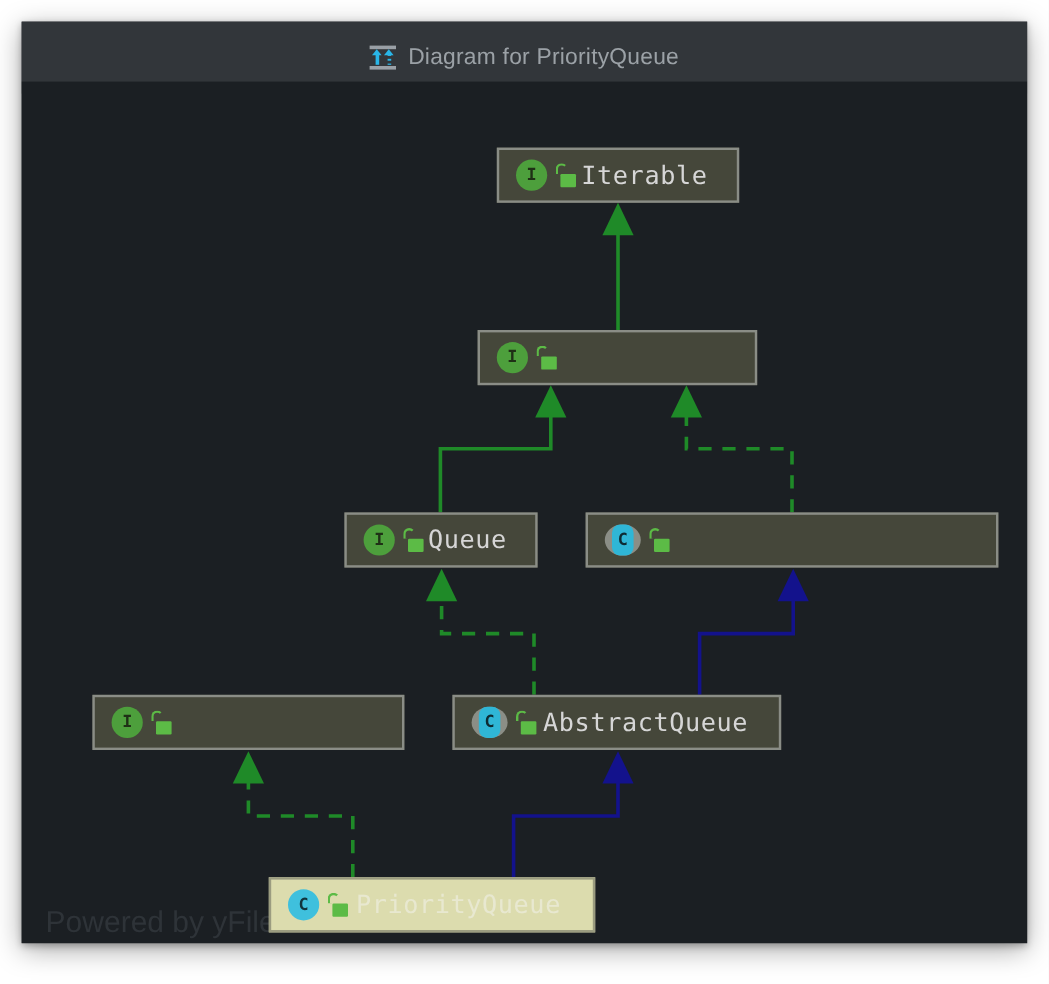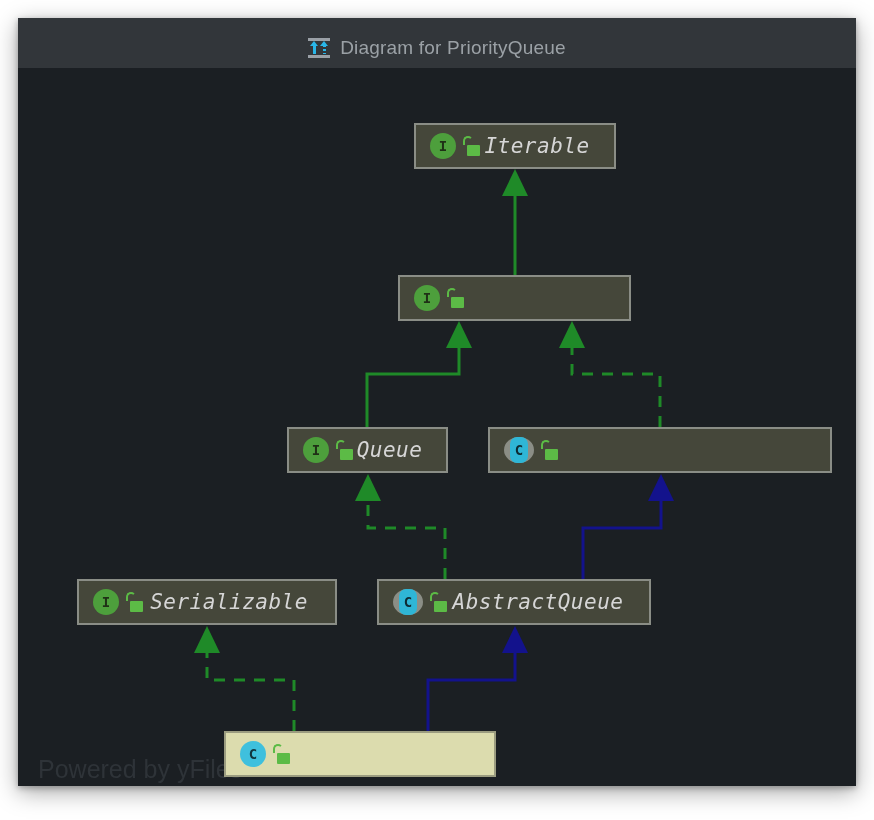--- a/index.html
+++ b/index.html
@@ -157,21 +157,20 @@
 
   .node .node-label {
     flex: 1;
     text-align: center;
     color: #d6d6d6;
     font-family: "DejaVu Sans Mono", "Liberation Mono", monospace;
     font-size: 21px;
     letter-spacing: 0.5px;
     white-space: nowrap;
     padding-right: 6px;
-    font-style: italic;
   }
   .node.highlight .node-label {
     color: #e8e8d0;
   }
 
   
   .ic-interface {
     width: 26px;
     height: 26px;
     border-radius: 50%;
@@ -378,21 +377,20 @@
       </div>
 
       <div class="node" style="left:59px; top:511px; width:260px;">
         <span class="glyphs">
           <span class="ic-interface">I</span>
           <span class="ic-lock">
             <span class="shackle"></span>
               <span class="body"></span>
           </span>
         </span>
-        <span class="node-label">Serializable</span>
       </div>
 
       <div class="node" style="left:359px; top:511px; width:274px;">
         <span class="glyphs">
           <span class="ic-abstract">
             <span class="ring"></span>
             <span class="core">C</span>
           </span>
           <span class="ic-lock">
             <span class="shackle"></span>
@@ -403,17 +401,18 @@
       </div>
 
       <div class="node highlight" style="left:206px; top:663px; width:272px;">
         <span class="glyphs">
           <span class="ic-class">C</span>
           <span class="ic-lock">
             <span class="shackle"></span>
               <span class="body"></span>
           </span>
         </span>
+        <span class="node-label">PriorityQueue</span>
       </div>
 
     </div>
   </div>
 </div>
 
 </body></html>

